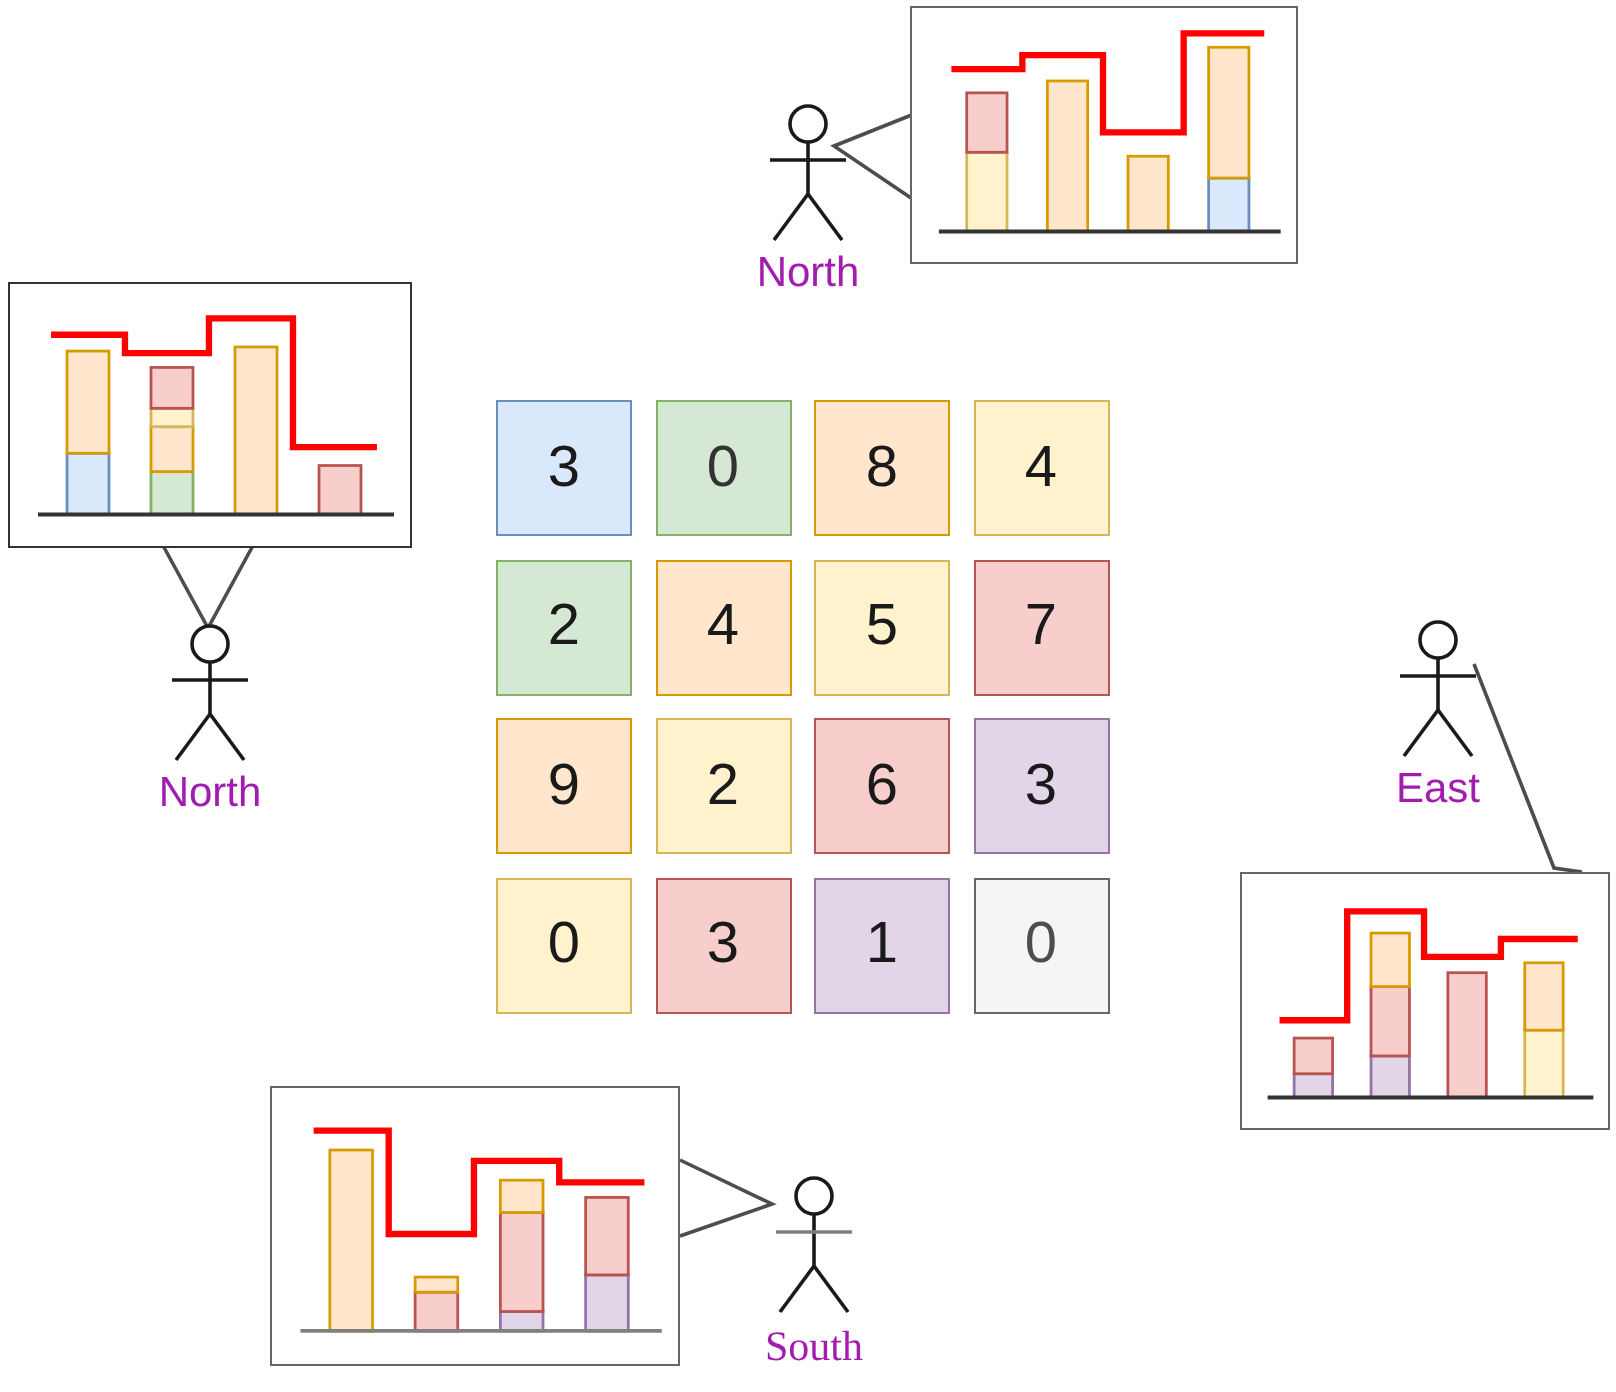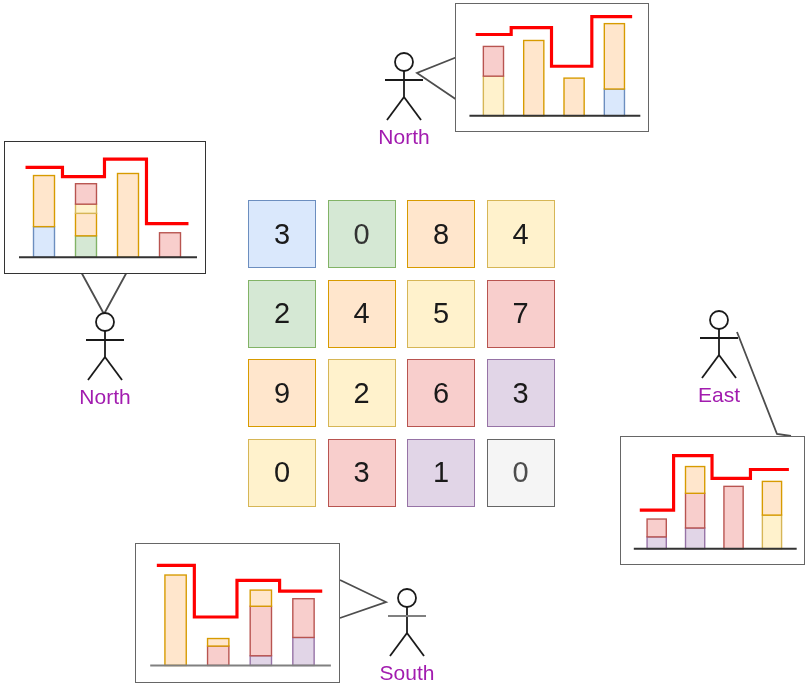--- a/index.html
+++ b/index.html
@@ -198,16 +198,16 @@
       </svg>
   </div>
   <div class="person" style="left:380px; top:588px; width:54px; height:95px;">
     <svg width="54" height="72" viewBox="0 0 54 72">
       <circle cx="27" cy="10" r="9" fill="#ffffff" stroke="#1a1a1a" stroke-width="1.8"></circle>
       <line x1="27" y1="19" x2="27" y2="45" stroke="#1a1a1a" stroke-width="1.8"></line>
       <line x1="8" y1="28" x2="46" y2="28" stroke="#808080" stroke-width="1.8"></line>
       <line x1="27" y1="45" x2="10" y2="68" stroke="#1a1a1a" stroke-width="1.8"></line>
       <line x1="27" y1="45" x2="44" y2="68" stroke="#1a1a1a" stroke-width="1.8"></line>
     </svg>
-    <span class="person-label" style="top:73px;">South</span>
+    <span class="person-label" style="top:73px;font-family:Liberation Serif, serif;">South</span>
   </div>
 
 </div>
 
 </body></html>

